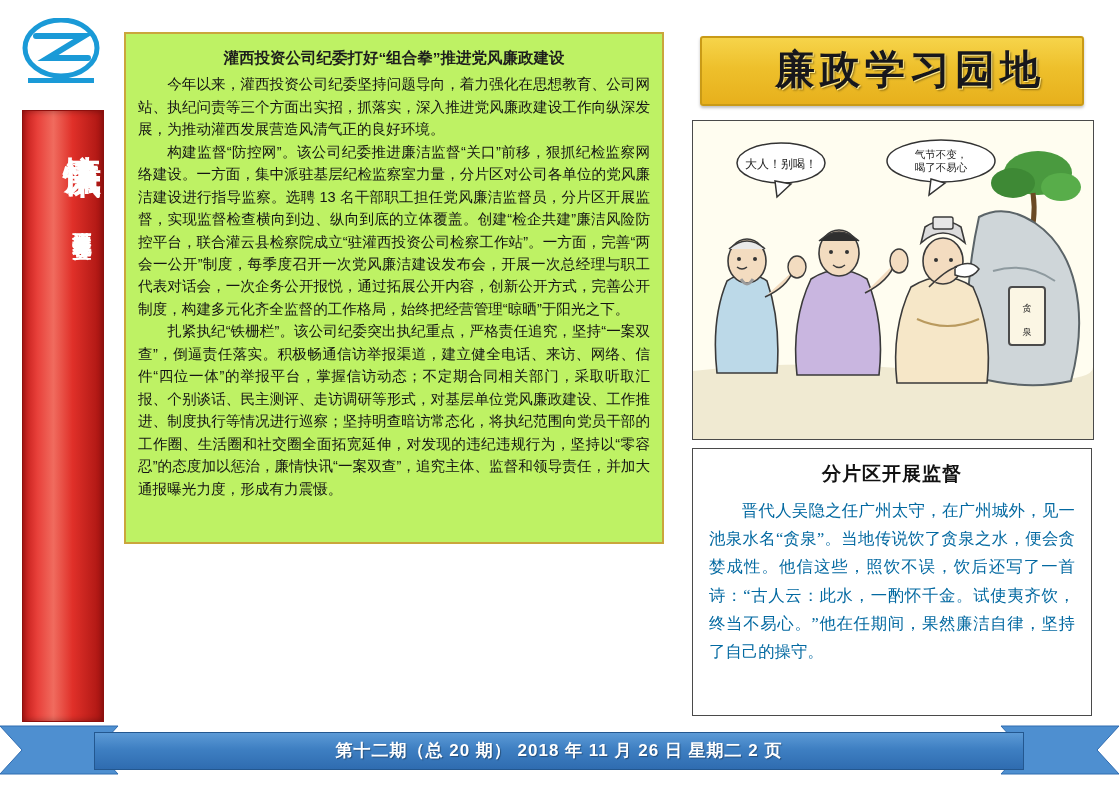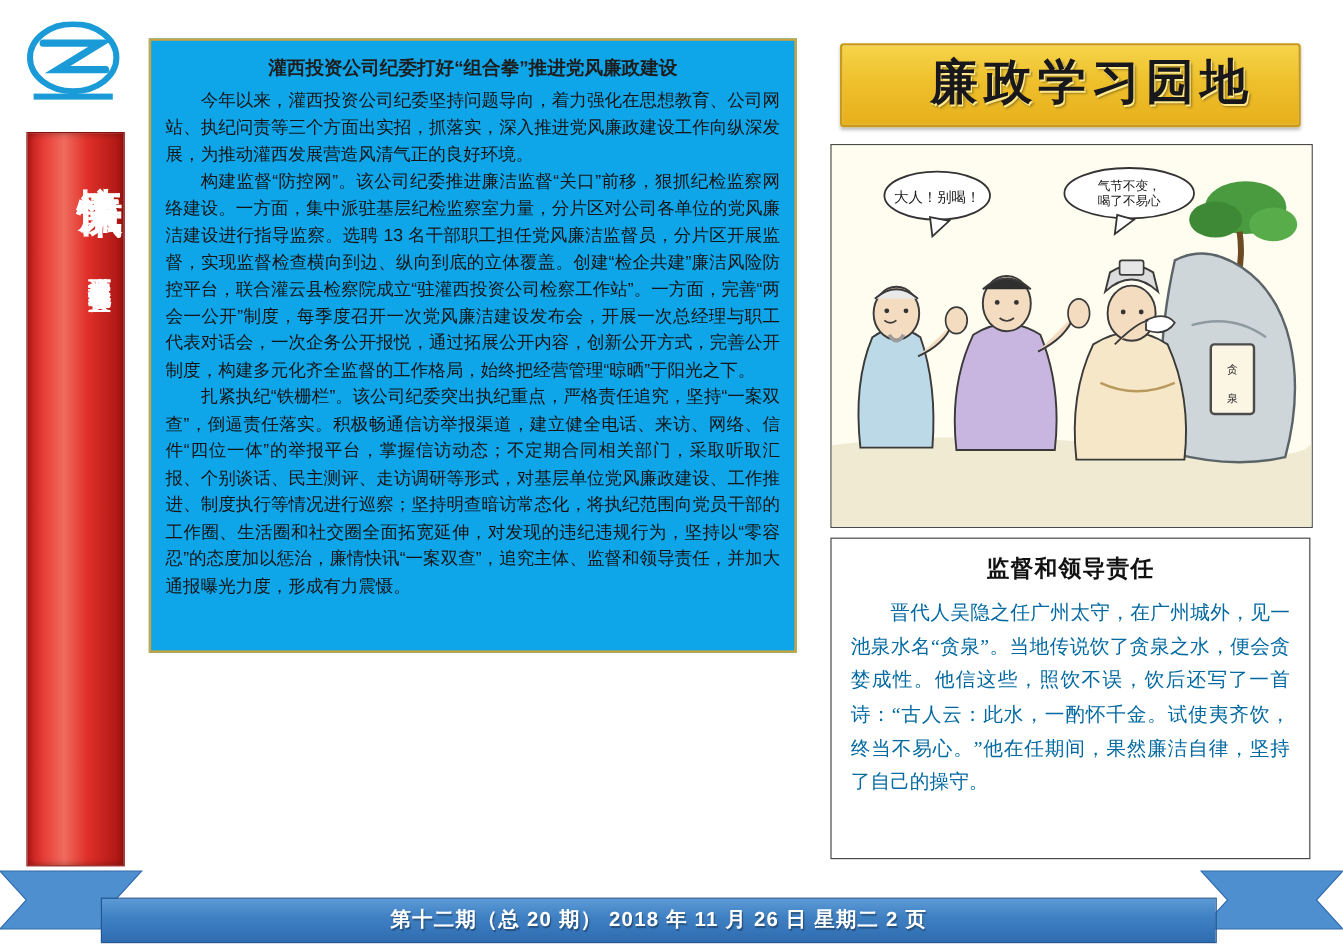--- a/index.html
+++ b/index.html
@@ -39,21 +39,21 @@
   }
   #banner-dash{
     font-size:19px;line-height:1.05;
   }
   #banner-small{
     font-size:19px;line-height:1.25;letter-spacing:1px;
   }
   
   #article{
     position:absolute;left:124px;top:32px;width:540px;height:512px;
-    background:#0ea5e9;
+    background:#bef264;
     border:2px solid #caa63c;
     box-sizing:border-box;
     padding:8px 12px 20px 12px;
   }
   #article-title{
     text-align:center;
     font-size:15.5px;
     font-weight:bold;
     color:#1d1d1d;
     line-height:1.5;
@@ -109,24 +109,23 @@
   }
   #story-body{
     font-size:16.4px;line-height:1.72;color:#0369a1;
     text-align:justify;text-justify:inter-ideograph;text-indent:2em;
   }
   
   #ribbon{
     position:absolute;left:0;top:718px;width:1119px;height:72px;
   }
   #ribbon-bar{
-    position:absolute;left:84px;top:14px;width:928px;height:36px;
+    position:absolute;left:94px;top:14px;width:928px;height:36px;
     background:linear-gradient(to bottom,#5c9ad6 0%,#3e7fc2 45%,#2f6cb0 100%);
     border:1px solid #23578f;
-    margin-top:16px;
   }
   #ribbon-text{
     position:absolute;left:0;top:0;width:928px;height:36px;line-height:36px;
     text-align:center;color:#ffffff;font-weight:bold;font-size:17px;
     letter-spacing:1px;
     font-family:"Liberation Sans","DejaVu Sans",sans-serif;
     text-shadow:1px 1px 1px rgba(0,0,0,.35);
   }
   .ribbon-tail{
     position:absolute;top:4px;width:120px;height:56px;
@@ -237,21 +236,21 @@
         <circle cx="243" cy="139" r="2" fill="#333"></circle>
           <circle cx="258" cy="139" r="2" fill="#333"></circle>
 
         <path d="M262 146 q16 -8 24 2 q-8 12 -24 6 Z" fill="#ffffff" stroke="#3a3a3a" stroke-width="1.5"></path>
         <path d="M236 166 q18 -18 28 -20" stroke="#3a3a3a" stroke-width="1.6" fill="#f3dcc0"></path>
       </g>
     </svg>
   </div>
 
   <div id="story-box">
-    <div id="story-title">监督和领导责任</div>
+    <div id="story-title">分片区开展监督</div>
     <div id="story-body">晋代人吴隐之任广州太守，在广州城外，见一池泉水名“贪泉”。当地传说饮了贪泉之水，便会贪婪成性。他信这些，照饮不误，饮后还写了一首诗：“古人云：此水，一酌怀千金。试使夷齐饮，终当不易心。”他在任期间，果然廉洁自律，坚持了自己的操守。</div>
   </div>
 </div>
 
 <div id="ribbon">
   <svg class="ribbon-tail" style="left:0" viewBox="0 0 120 56">
     <path d="M0 4 L118 4 L96 28 L118 52 L0 52 L22 28 Z" fill="#4e8fd0" stroke="#2f6cb0"></path>
   </svg>
   <svg class="ribbon-tail" style="left:999px" viewBox="0 0 120 56">
     <path d="M120 4 L2 4 L24 28 L2 52 L120 52 L98 28 Z" fill="#4e8fd0" stroke="#2f6cb0"></path>

